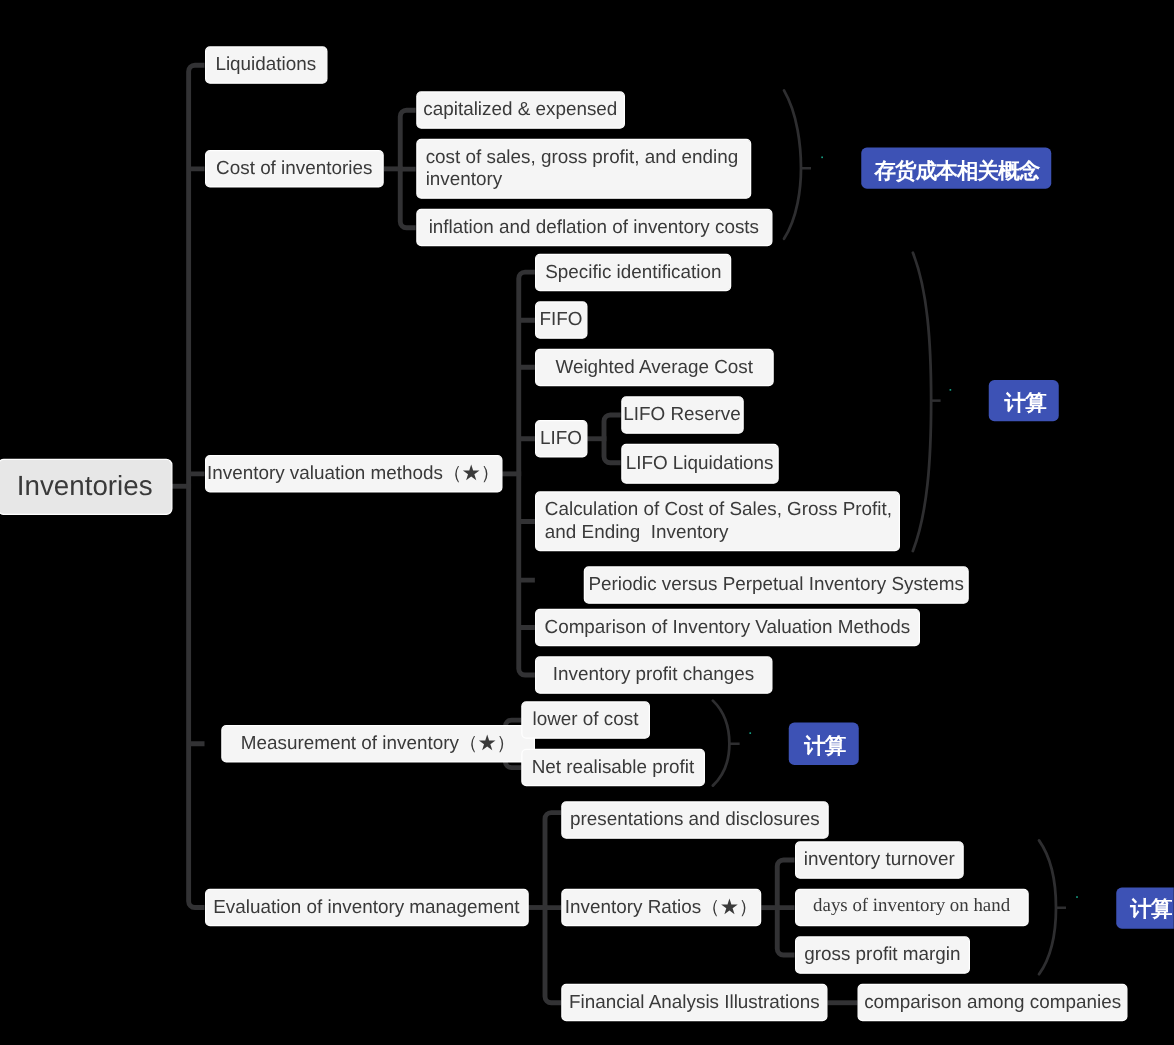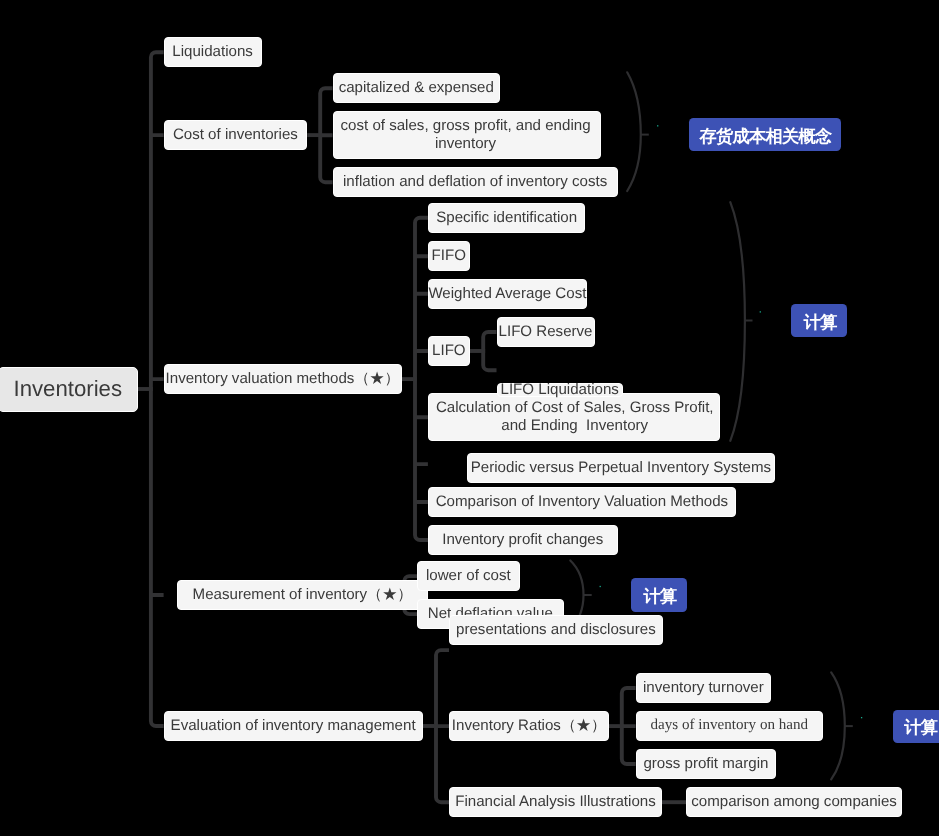--- a/index.html
+++ b/index.html
@@ -18,21 +18,21 @@
     box-sizing:border-box; white-space:pre; display:flex;
     align-items:center; justify-content:center;
     text-align:center;
   }
   .node.root {
     background:#e7e7e7; color:#3a3a3a; font-size:22.2px; line-height:28px;
     border-radius:5px; justify-content:center; padding:0 16px;
     border:1px solid #ffffff;
   }
   .node.two { line-height:18.3px; align-items:center;
-               justify-content:flex-start; text-align:center;
+               justify-content:flex-start; text-align:left;
                padding-left:7px; padding-right:4px; }
   .badge {
     position:absolute; background:#3d52b5; color:#ffffff;
     border-radius:4.5px; font-weight:bold; font-size:17.2px; line-height:20px;
     padding-top:2.5px; padding-left:1.5px; letter-spacing:-0.7px;
     box-sizing:border-box; white-space:pre; display:flex;
     align-items:center; justify-content:center;margin-left:30px;
   }
 </style>
 </head>
@@ -81,35 +81,35 @@
   <div class="node" style="left: 177px; top: 580px; width: 251px; height: 30px;">Measurement of inventory（★）</div>
   <div class="node" style="left: 163.6px; top: 711px; width: 259px; height: 30px;">Evaluation of inventory management</div>
 
   <div class="node" style="left: 332.5px; top: 73.2px; width: 167.5px; height: 30px;">capitalized &amp; expensed</div>
   <div class="node two" style="left: 332.5px; top: 111.2px; width: 268px; height: 48.2px;">cost of sales, gross profit, and ending
 inventory</div>
   <div class="node" style="left: 332.5px; top: 167.2px; width: 285.2px; height: 30px;">inflation and deflation of inventory costs</div>
 
   <div class="node" style="left: 427.9px; top: 202.7px; width: 157.6px; height: 30px;">Specific identification</div>
   <div class="node" style="left: 427.9px; top: 241.2px; width: 41.7px; height: 30px;">FIFO</div>
-  <div class="node" style="left: 427.9px; top: 278.8px; width: 159px; height: 30px;">Weighted Average Cost</div>
+  <div class="node" style="left: 427.9px; top: 278.8px; width: 191px; height: 30px;">Weighted Average Cost</div>
   <div class="node" style="left: 427.9px; top: 336px; width: 41.9px; height: 30px;">LIFO</div>
   <div class="node two" style="left: 427.9px; top: 393.1px; width: 292.5px; height: 48.2px;">Calculation of Cost of Sales, Gross Profit,
 and Ending  Inventory</div>
   <div class="node" style="left: 427.9px; top: 453px; width: 308.1px; height: 30px; margin-left: 39px;">Periodic versus Perpetual Inventory Systems</div>
   <div class="node" style="left: 427.9px; top: 487px; width: 308px; height: 30px;">Comparison of Inventory Valuation Methods</div>
   <div class="node" style="left: 427.9px; top: 525px; width: 189.7px; height: 30px;">Inventory profit changes</div>
 
   <div class="node" style="left: 496.5px; top: 317px; width: 98.1px; height: 30px;">LIFO Reserve</div>
-  <div class="node" style="left: 496.5px; top: 355.2px; width: 126.4px; height: 14px; margin-top: 28px;">LIFO Liquidations</div>
+  <div class="node" style="left: 496.5px; top: 355.2px; width: 126.4px; height: 32px;">LIFO Liquidations</div>
 
   <div class="node" style="left: 417.1px; top: 561.1px; width: 102.5px; height: 30px;">lower of cost</div>
-  <div class="node" style="left: 417.1px; top: 599.1px; width: 146.5px; height: 30px;">Net deflation value</div>
+  <div class="node" style="left: 417.1px; top: 599.1px; width: 146.5px; height: 30px;">Net realisable profit</div>
 
-  <div class="node" style="left: 449px; top: 615px; width: 213.8px; height: 30px;">presentations and disclosures</div>
+  <div class="node" style="left: 449px; top: 641px; width: 213.8px; height: 30px;">presentations and disclosures</div>
   <div class="node" style="left: 449px; top: 711.1px; width: 160px; height: 30px;">Inventory Ratios（★）</div>
   <div class="node" style="left: 635.6px; top: 673px; width: 135.6px; height: 30px;">inventory turnover</div>
 
   <div class="node" style="left: 449px; top: 787.2px; width: 213px; height: 30px;">Financial Analysis Illustrations</div>
   <div class="node" style="left: 635.6px; top: 711.1px; width: 187.4px; height: 30px; font-family: Liberation Serif, serif;">days of inventory on hand</div>
   <div class="node" style="left: 635.6px; top: 749px; width: 140.6px; height: 30px;">gross profit margin</div>
 
   <div class="node" style="left: 686px; top: 787.2px; width: 216.2px; height: 30px;">comparison among companies</div>
 
   <div class="badge" style="left: 658.7px; top: 117.75px; width: 152.2px; height: 33.7px;">存货成本相关概念</div>

